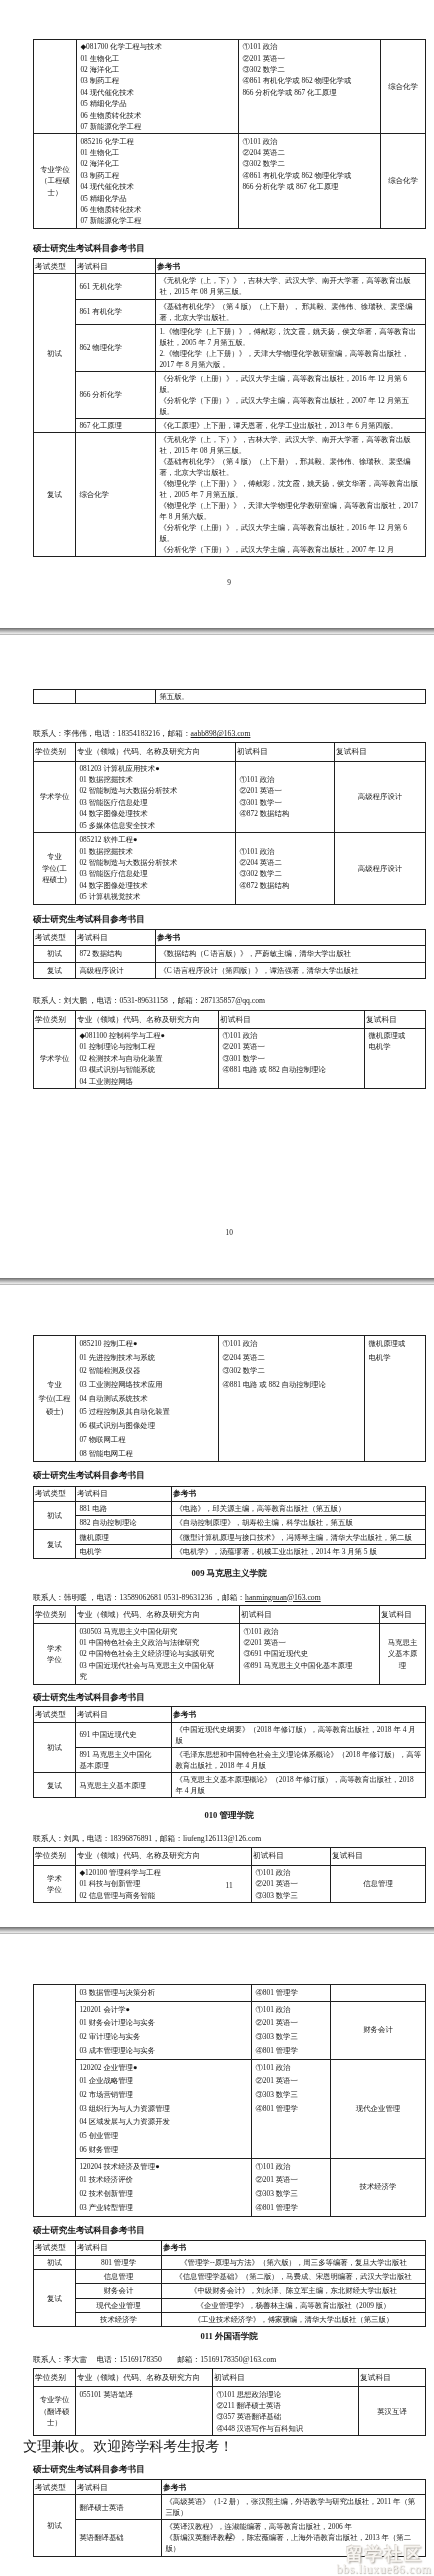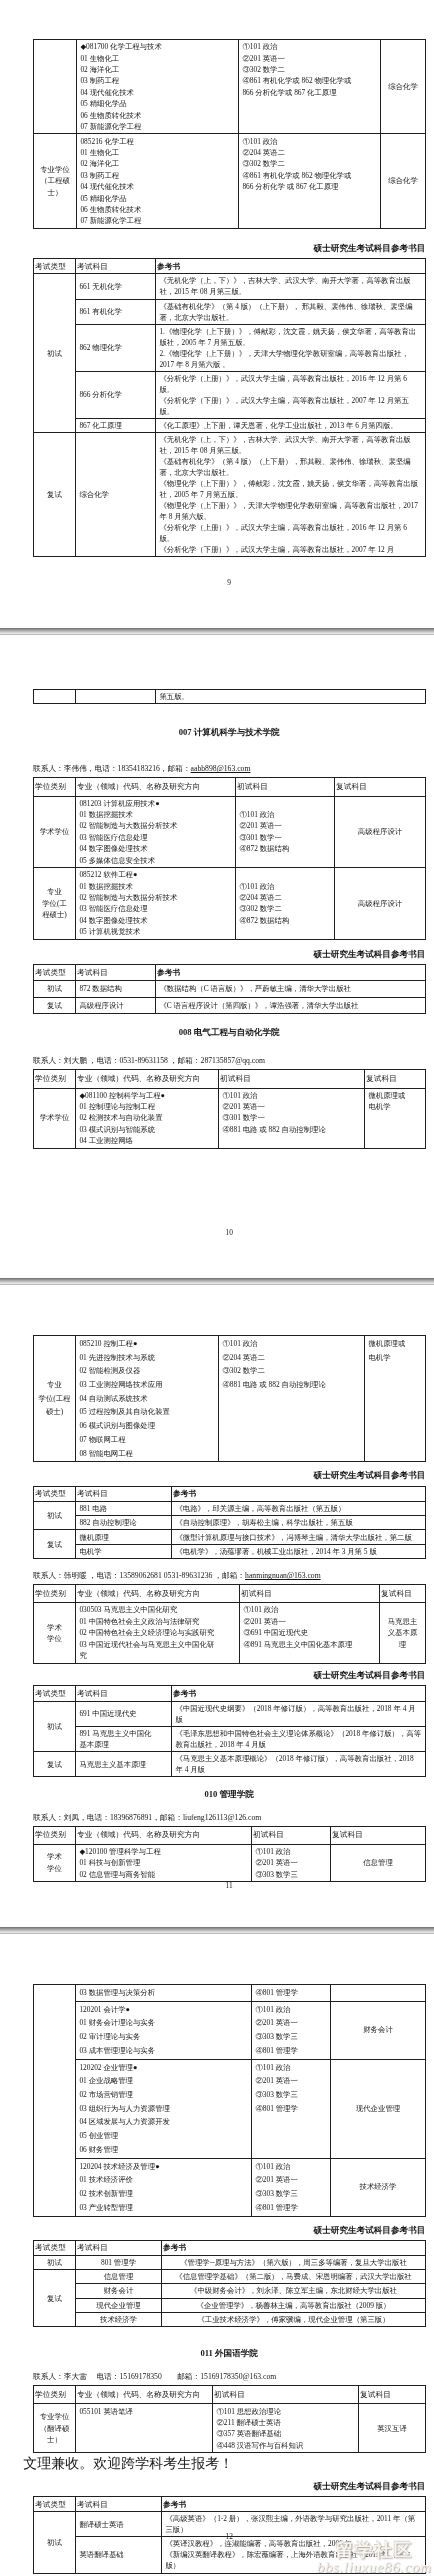--- a/index.html
+++ b/index.html
@@ -15,28 +15,28 @@
   td { border:0.9px solid #1f1f1f; padding:1.1px 3.4px; font-size:7.4px; line-height:11.4px; vertical-align:middle; }
   .hd td { font-size:7.7px; line-height:13.7px; padding:1.7px 1.1px; }
   .bold-hd { font-weight:bold;font-family:Liberation Serif, serif; }
   .ml { white-space:pre-line; }
   .tl { vertical-align:top; text-align:left; }
   .mid { vertical-align:middle; }
   .ctr { text-align:center; }
   .ref td { line-height:11px; }
   .lh24 td { line-height:13.7px; }
   .doc-title { font-size:8.6px; font-weight:bold; text-align:center; }
-  .ref-title { font-size:8.6px; font-weight:bold; text-align:right; }
+  .ref-title { font-size:8.6px; font-weight:bold; text-align:left; }
   .contact { font-size:7.7px; }
   .u { text-decoration:underline; }
   .note { font-size:14px; margin-left:-9.7px; }
   .pageno { position:absolute; left:33px; right:9.7px; text-align:center; font-size:7.4px; }
   .wm { position:absolute; right:3.4px; bottom:0; text-align:center; line-height:1.05; }
   .wm-big { font-size:17.7px; font-weight:bold; letter-spacing:1.7px; color:#f7f4f0; text-shadow:1.1px 1.1px 1.7px #aba69f, -0.6px -0.6px 0.6px #d8d4cf; }
-  .wm-small { font-size:15px; color:#f3f0ec; text-shadow:0.6px 0.6px 1.1px #aba69f; letter-spacing:0.6px;font-style:italic; }
+  .wm-small { font-size:12px; color:#f3f0ec; text-shadow:0.6px 0.6px 1.1px #aba69f; letter-spacing:0.6px; }
 </style>
 </head>
 <body>
 
 <div class="page" id="page9">
 
   <table class="chem" style="margin-top:39px">
     <colgroup>
         <col style="width:43px">
         <col style="width:162px">
@@ -148,21 +148,20 @@
       </colgroup>
     <tbody>
         <tr>
       <td></td>
       <td></td>
       <td>第五版。</td>
     </tr>
   </tbody>
     </table>
 
-  <div class="doc-title" style="margin-top:23px">007 计算机科学与技术学院</div>
   <div class="contact" style="margin-top:25px"><span>联系人：李伟伟，电话：18354183216，邮箱：</span><span class="u">aabb898@163.com</span></div>
 
   <table class="maj" style="margin-top:3.4px">
     <colgroup>
         <col style="width:42px">
         <col style="width:160px">
         <col style="width:99px">
         <col style="width:91px">
       </colgroup>
     <tbody>
@@ -225,21 +224,20 @@
       <td>《数据结构（C 语言版）》，严蔚敏主编，清华大学出版社</td>
     </tr>
     <tr class="lh24">
       <td class="ctr">复试</td>
       <td>高级程序设计</td>
       <td>《C 语言程序设计（第四版）》，谭浩强著，清华大学出版社</td>
     </tr>
   </tbody>
     </table>
 
-  <div class="doc-title" style="margin-top:12.6px">008 电气工程与自动化学院</div>
   <div class="contact" style="margin-top:17px">联系人：刘大鹏 ，电话：0531-89631158 ，邮箱：287135857@qq.com</div>
 
   <table class="maj" style="margin-top:3.4px">
     <colgroup>
         <col style="width:42px">
         <col style="width:143px">
         <col style="width:146px">
         <col style="width:61px">
       </colgroup>
     <tbody>
@@ -332,20 +330,21 @@
       <td>微机原理</td>
       <td>《微型计算机原理与接口技术》，冯博琴主编，清华大学出版社，第二版</td>
     </tr>
     <tr>
       <td>电机学</td>
       <td>《电机学》，汤蕴璆著，机械工业出版社，2014 年 3 月第 5 版</td>
     </tr>
   </tbody>
     </table>
 
+  <div class="doc-title" style="margin-top:9.1px">009 马克思主义学院</div>
   <div class="contact" style="margin-top:12.6px"><span>联系人：韩明暖 ，电话：13589062681 0531-89631236 ，邮箱：</span><span class="u">hanmingnuan@163.com</span></div>
 
   <table class="maj" style="margin-top:2.9px">
     <colgroup>
         <col style="width:42px">
         <col style="width:164px">
         <col style="width:140px">
         <col style="width:46px">
       </colgroup>
     <tbody>
@@ -524,26 +523,26 @@
     <tr>
       <td class="ctr">财务会计</td>
       <td class="ctr">《中级财务会计》，刘永泽、陈立军主编，东北财经大学出版社</td>
     </tr>
     <tr>
       <td class="ctr">现代企业管理</td>
       <td class="ctr">《企业管理学》，杨善林主编，高等教育出版社（2009 版）</td>
     </tr>
     <tr>
       <td class="ctr">技术经济学</td>
-      <td class="ctr">《工业技术经济学》，傅家骥编，现代企业管理（第三版）</td>
-    </tr>
-  </tbody>
-    </table>
-
-  <div class="doc-title" style="margin-top:21px">011 外国语学院</div>
+      <td class="ctr">《工业技术经济学》，傅家骥编，清华大学出版社（第三版）</td>
+    </tr>
+  </tbody>
+    </table>
+
+  <div class="doc-title" style="margin-top:4px">011 外国语学院</div>
   <div class="contact" style="margin-top:12.6px">联系人：李大雷　 电话：15169178350　　邮箱：15169178350@163.com</div>
 
   <table class="maj" style="margin-top:2.9px">
     <colgroup>
         <col style="width:42px">
         <col style="width:137px">
         <col style="width:146px">
         <col style="width:67px">
       </colgroup>
     <tbody>

